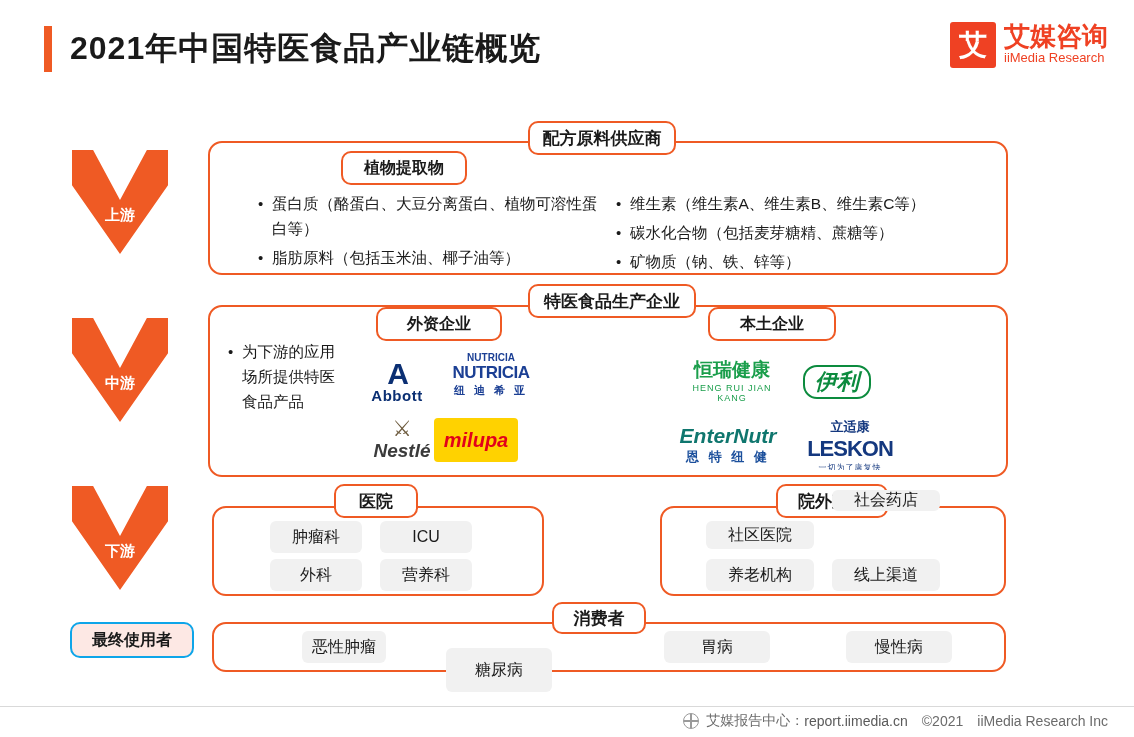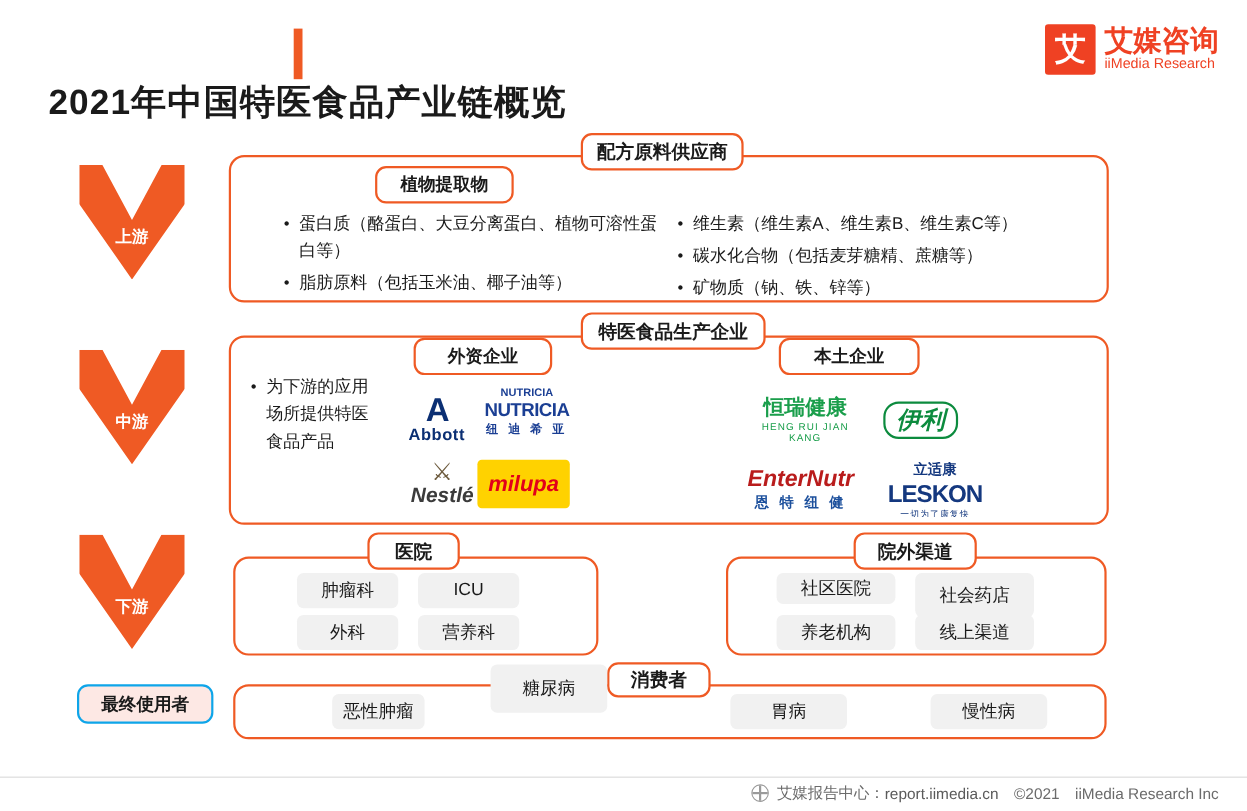--- a/index.html
+++ b/index.html
@@ -21,21 +21,20 @@
     height: 737px;
   }
 
   
   .title-bar {
     position: absolute;
     left: 44px;
     top: 26px;
     display: flex;
     align-items: center;
-    flex-direction: column;
   }
   .title-accent {
     width: 8px;
     height: 46px;
     background: #ef5a24;
     margin-right: 18px;
   }
   .title-text {
     font-size: 32px;
     font-weight: bold;
@@ -262,21 +261,21 @@
   .logo-yili .name {
     color: #0c8b3e;
     font-size: 22px;
     font-weight: bold;
     font-style: italic;
     border: 2px solid #0c8b3e;
     border-radius: 14px;
     padding: 0 10px;
   }
   .logo-enternutr .name {
-    color: #b91c1c;
+    color: #0f766e;
     font-size: 21px;
     font-weight: bold;
     font-style: italic;
   }
   .logo-enternutr .cn {
     color: #1b4f9c;
     font-size: 13px;
     font-weight: bold;
     letter-spacing: 3px;
   }
@@ -417,21 +416,21 @@
   </div>
 
   <div class="sub-label" style="left:376px; top:307px; width:126px; height:34px;">外资企业</div>
   <div class="sub-label" style="left:708px; top:307px; width:128px; height:34px;">本土企业</div>
 
   <div class="logo logo-abbott" style="left:364px; top:356px; width:66px; height:52px;">
     <div class="mark">A</div>
     <div class="name">Abbott</div>
   </div>
 
-  <div class="logo logo-nutricia" style="left:424px; top:350px; width:110px; height:50px;text-align:right;">
+  <div class="logo logo-nutricia" style="left:436px; top:350px; width:110px; height:50px;text-align:right;">
     <div class="top">NUTRICIA</div>
     <div class="name">NUTRICIA</div>
     <div class="cn">纽 迪 希 亚</div>
   </div>
 
   <div class="logo logo-nestle" style="left:358px; top:414px; width:88px; height:52px;">
     <div class="swirl">⚔</div>
     <div class="name">Nestlé</div>
   </div>
 
@@ -464,29 +463,29 @@
 
   <div class="chip" style="left:270px; top:521px; width:92px; height:32px;">肿瘤科</div>
   <div class="chip" style="left:380px; top:521px; width:92px; height:32px;">ICU</div>
   <div class="chip" style="left:270px; top:559px; width:92px; height:32px;">外科</div>
   <div class="chip" style="left:380px; top:559px; width:92px; height:32px;">营养科</div>
 
   <div class="panel" style="left:660px; top:506px; width:346px; height:90px;"></div>
   <div class="panel-label" style="left:776px; top:484px; width:112px; height:34px;">院外渠道</div>
 
   <div class="chip" style="left:706px; top:521px; width:108px; height:28px;">社区医院</div>
-  <div class="chip" style="left:832px; top:521px; width:108px; height:40px;font-family:Liberation Mono, monospace;">社会药店</div>
+  <div class="chip" style="left:832px; top:490px; width:108px; height:21px;font-family:Liberation Mono, monospace;">社会药店</div>
   <div class="chip" style="left:706px; top:559px; width:108px; height:32px;">养老机构</div>
   <div class="chip" style="left:832px; top:559px; width:108px; height:32px;">线上渠道</div>
 
   <div class="panel" style="left:212px; top:622px; width:794px; height:50px;"></div>
   <div class="panel-label" style="left:552px; top:602px; width:94px; height:32px;">消费者</div>
 
   <div class="chip" style="left:302px; top:631px; width:84px; height:32px;">恶性肿瘤</div>
-  <div class="chip" style="left:446px; top:604px; width:106px; height:44px;">糖尿病</div>
+  <div class="chip" style="left:446px; top:648px; width:106px; height:44px;">糖尿病</div>
   <div class="chip" style="left:664px; top:631px; width:106px; height:32px;">胃病</div>
   <div class="chip" style="left:846px; top:631px; width:106px; height:32px;">慢性病</div>
 
   <div class="footer-rule"></div>
   <div class="footer">
     <span class="globe-icon"></span>
     <span>艾媒报告中心：</span>
     <span class="footer-link">report.iimedia.cn</span>
     <span class="footer-sep"></span>
     <span>©2021</span>

